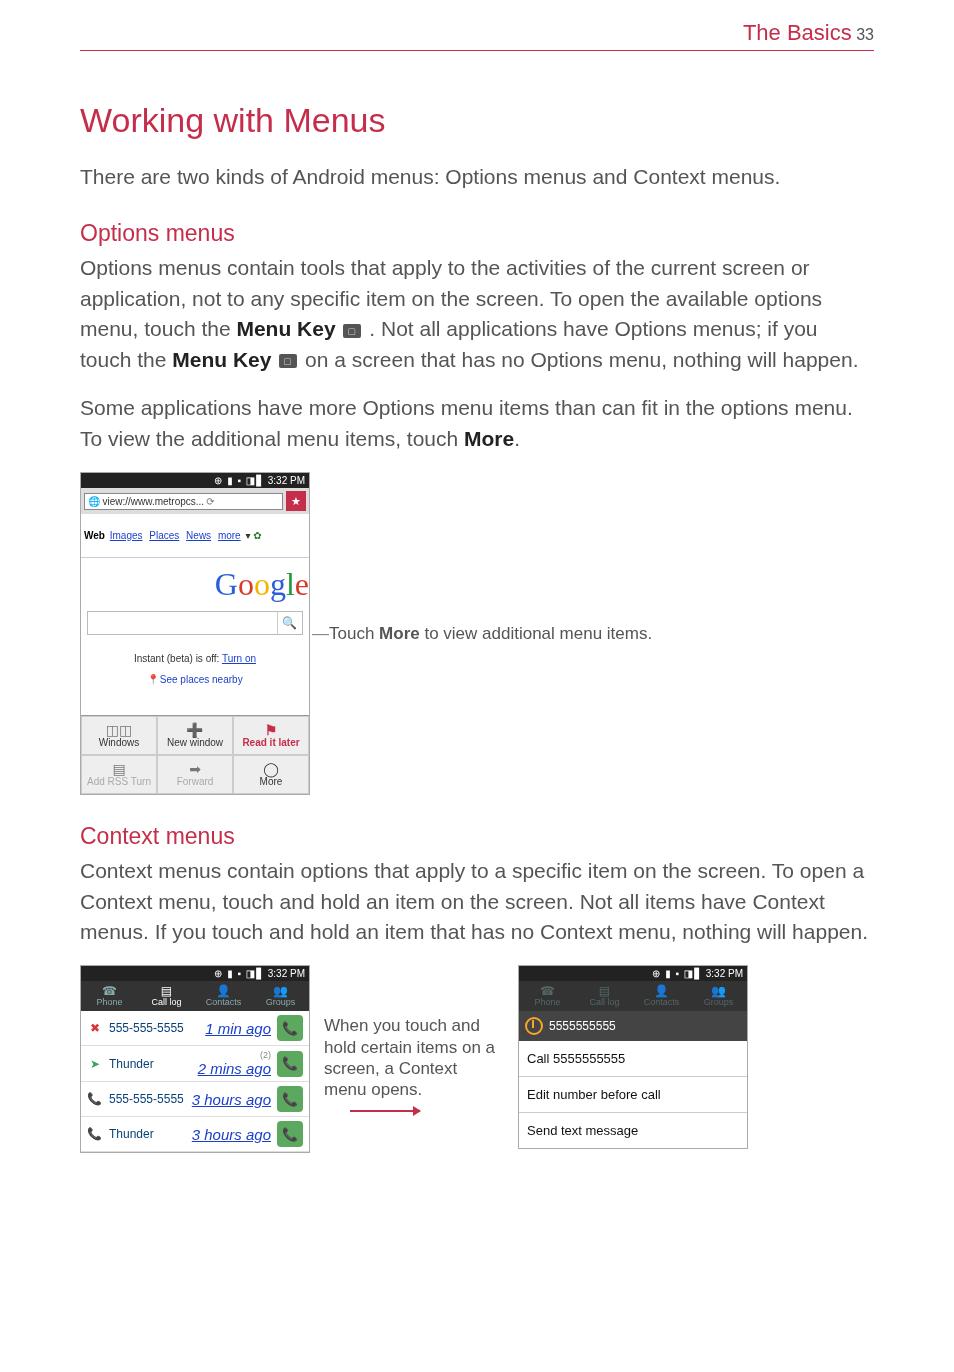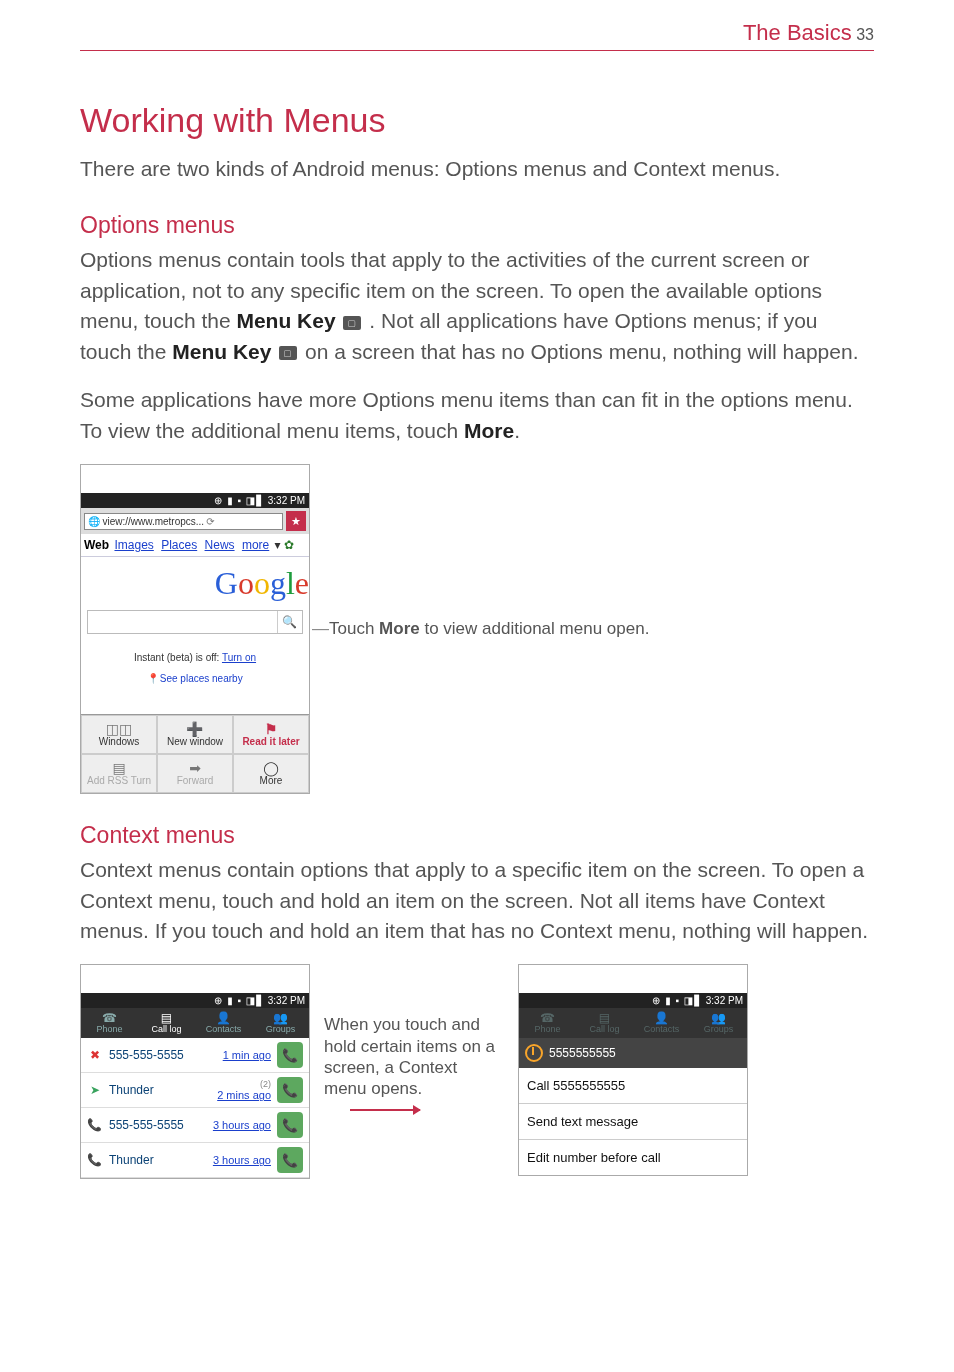--- a/index.html
+++ b/index.html
@@ -27,21 +27,21 @@
   }
   .header-rule {
     border: 0;
     border-top: 1px solid #c42e4b;
     margin-top: 4px;
   }
   h1.main-heading {
     color: #c42e4b;
     font-weight: 500;
     font-size: 34px;
-    margin: 0 0 14px 0;
+    margin: 0 0 22px 0;
   }
   .body-text {
     color: #555;
     font-size: 21px;
     line-height: 1.45;
     margin: 0 0 18px 0;
   }
   .body-text b { color: #222; font-weight: 600; }
   h2.sub-heading {
     color: #c42e4b;
@@ -80,31 +80,30 @@
     border: 1px solid #aaa;
     font-size: 11px;
     color: #333;
   }
   .status-bar {
     background: #222;
     color: #fff;
     text-align: right;
     font-size: 10px;
     padding: 2px 4px;
-    margin-top: 28px;
   }
   .status-bar .time { color:#fff; }
   .status-bar .icons { letter-spacing:1px; }
 
   
   .url-row { display:flex; align-items:center; background:#ddd; padding:3px; gap:3px;}
   .url-input { flex:1; background:#fff; border:1px solid #888; padding:2px 3px; font-size:10px; display:flex; align-items:center; gap:2px;}
   .url-refresh { color:#777; }
   .bookmark-btn{ width:20px; height:20px; background:#c42e4b; color:#fff; display:flex; align-items:center;justify-content:center; font-size:11px;}
-  .web-tabs { font-size:12px; padding:4px 3px; border-bottom:1px solid #ccd; }
+  .web-tabs { font-size:10px; padding:16px 3px; border-bottom:1px solid #ccd; }
   .web-tabs .active { font-weight:bold; color:#000; }
   .web-tabs .link { color:#1a3fcc; text-decoration:underline; margin:0 2px;}
   .web-tabs .gear{ color:#2a7a2a; }
   .google-logo { text-align:right; font-family:Georgia,serif; font-size:32px; margin:8px 0;}
   .google-logo span:nth-child(1){color:#2a5fd8;} .google-logo span:nth-child(2){color:#d83a2b;}
   .google-logo span:nth-child(3){color:#f1b600;} .google-logo span:nth-child(4){color:#2a5fd8;}
   .google-logo span:nth-child(5){color:#1e9c3d;} .google-logo span:nth-child(6){color:#d83a2b;}
   .search-box-row{ display:flex; margin:0 6px; border:1px solid #bbb;}
   .search-box{ flex:1; height:22px; }
   .search-btn{ width:24px; display:flex; align-items:center; justify-content:center; border-left:1px solid #ccc; color:#6a5028; font-size:12px;}
@@ -135,21 +134,21 @@
   .tabbar .tab.active{ color:#fff; }
   .tabbar .tab .ic{ display:block; font-size:12px; line-height:1;}
   .tabbar.dim .tab{ color:#566;}
   .row{ display:flex; align-items:center; border-bottom:1px solid #ddd; padding:4px 6px; gap:6px;}
   .row .ic{ width:16px; text-align:center; font-size:12px;}
   .row .ic.miss{color:#d33;} .row .ic.out{color:#39a35e;} .row .ic.in{color:#39a35e;}
   .row .content{ flex:1;}
   .row .name{ color:#0b4275; font-size:12px;}
   .row .sub{ color:#888; font-size:9px; text-align:right;}
   .row .dial{ width:26px; height:26px; background:#5da85f; border-radius:4px; display:flex; align-items:center; justify-content:center; color:#fff; font-size:13px;}
-  .row .subline{ color:#1a3fcc; font-size:11px; text-align:center; text-decoration:underline;}
+  .row .subline{ color:#1a3fcc; font-size:15px; text-align:center; text-decoration:underline;font-style:italic;}
 
   .ctx-header{ background:#444; color:#fff; display:flex; align-items:center; gap:6px; padding:6px; font-size:12px;}
   .ctx-header .dot{ width:14px;height:14px;border:2px solid #f9a52a;border-radius:50%; position:relative;}
   .ctx-header .dot::after{content:"";position:absolute;left:5px;top:1px;width:2px;height:8px;background:#f9a52a;}
   .ctx-item{ background:#fff; color:#111; padding:10px 8px; border-bottom:1px solid #ccc; font-size:13px;}
   .ctx-item:last-child{border-bottom:none;}
 
   .middle-note{
     color:#555;
     font-size:17px;
@@ -236,21 +235,21 @@
           <div class="opt-cell readit"><span class="ic" style="color:#c42e4b">⚑</span><span>Read it later</span></div>
         </div>
         <div class="opt-row">
           <div class="opt-cell dim"><span class="ic">▤</span><span>Add RSS Turn</span></div>
           <div class="opt-cell dim"><span class="ic">➡</span><span>Forward</span></div>
           <div class="opt-cell more"><span class="ic">◯</span><span>More</span></div>
         </div>
       </div>
     </div>
     <div class="callout">
-      <span class="leader">—</span><span>Touch </span><b>More</b><span> to view additional menu open.</span>
+      <span class="leader">—</span><span>Touch </span><b>More</b><span> to view additional menu items.</span>
     </div>
   </div>
 
   <h2 class="sub-heading">Context menus</h2>
   <p class="body-text">Context menus contain options that apply to a specific item on the screen. To open a Context menu, touch and hold an item on the screen. Not all items have Context menus. If you touch and hold an item that has no Context menu, nothing will happen.</p>
 
   <div class="figure-row" style="align-items:flex-start;">
 
     <div class="phone2">
       <div class="status-bar">
@@ -320,17 +319,17 @@
         <div class="tab"><span class="ic">☎</span><span>Phone</span></div>
         <div class="tab"><span class="ic">▤</span><span>Call log</span></div>
         <div class="tab"><span class="ic">👤</span><span>Contacts</span></div>
         <div class="tab"><span class="ic">👥</span><span>Groups</span></div>
       </div>
       <div class="ctx-header">
         <div class="dot"></div>
         <span>5555555555</span>
       </div>
       <div class="ctx-item"><span>Call 5555555555</span></div>
+      <div class="ctx-item"><span>Edit number before call</span></div>
       <div class="ctx-item"><span>Send text message</span></div>
-      <div class="ctx-item"><span>Edit number before call</span></div>
     </div>
   </div>
 </div>
 
 </body></html>

